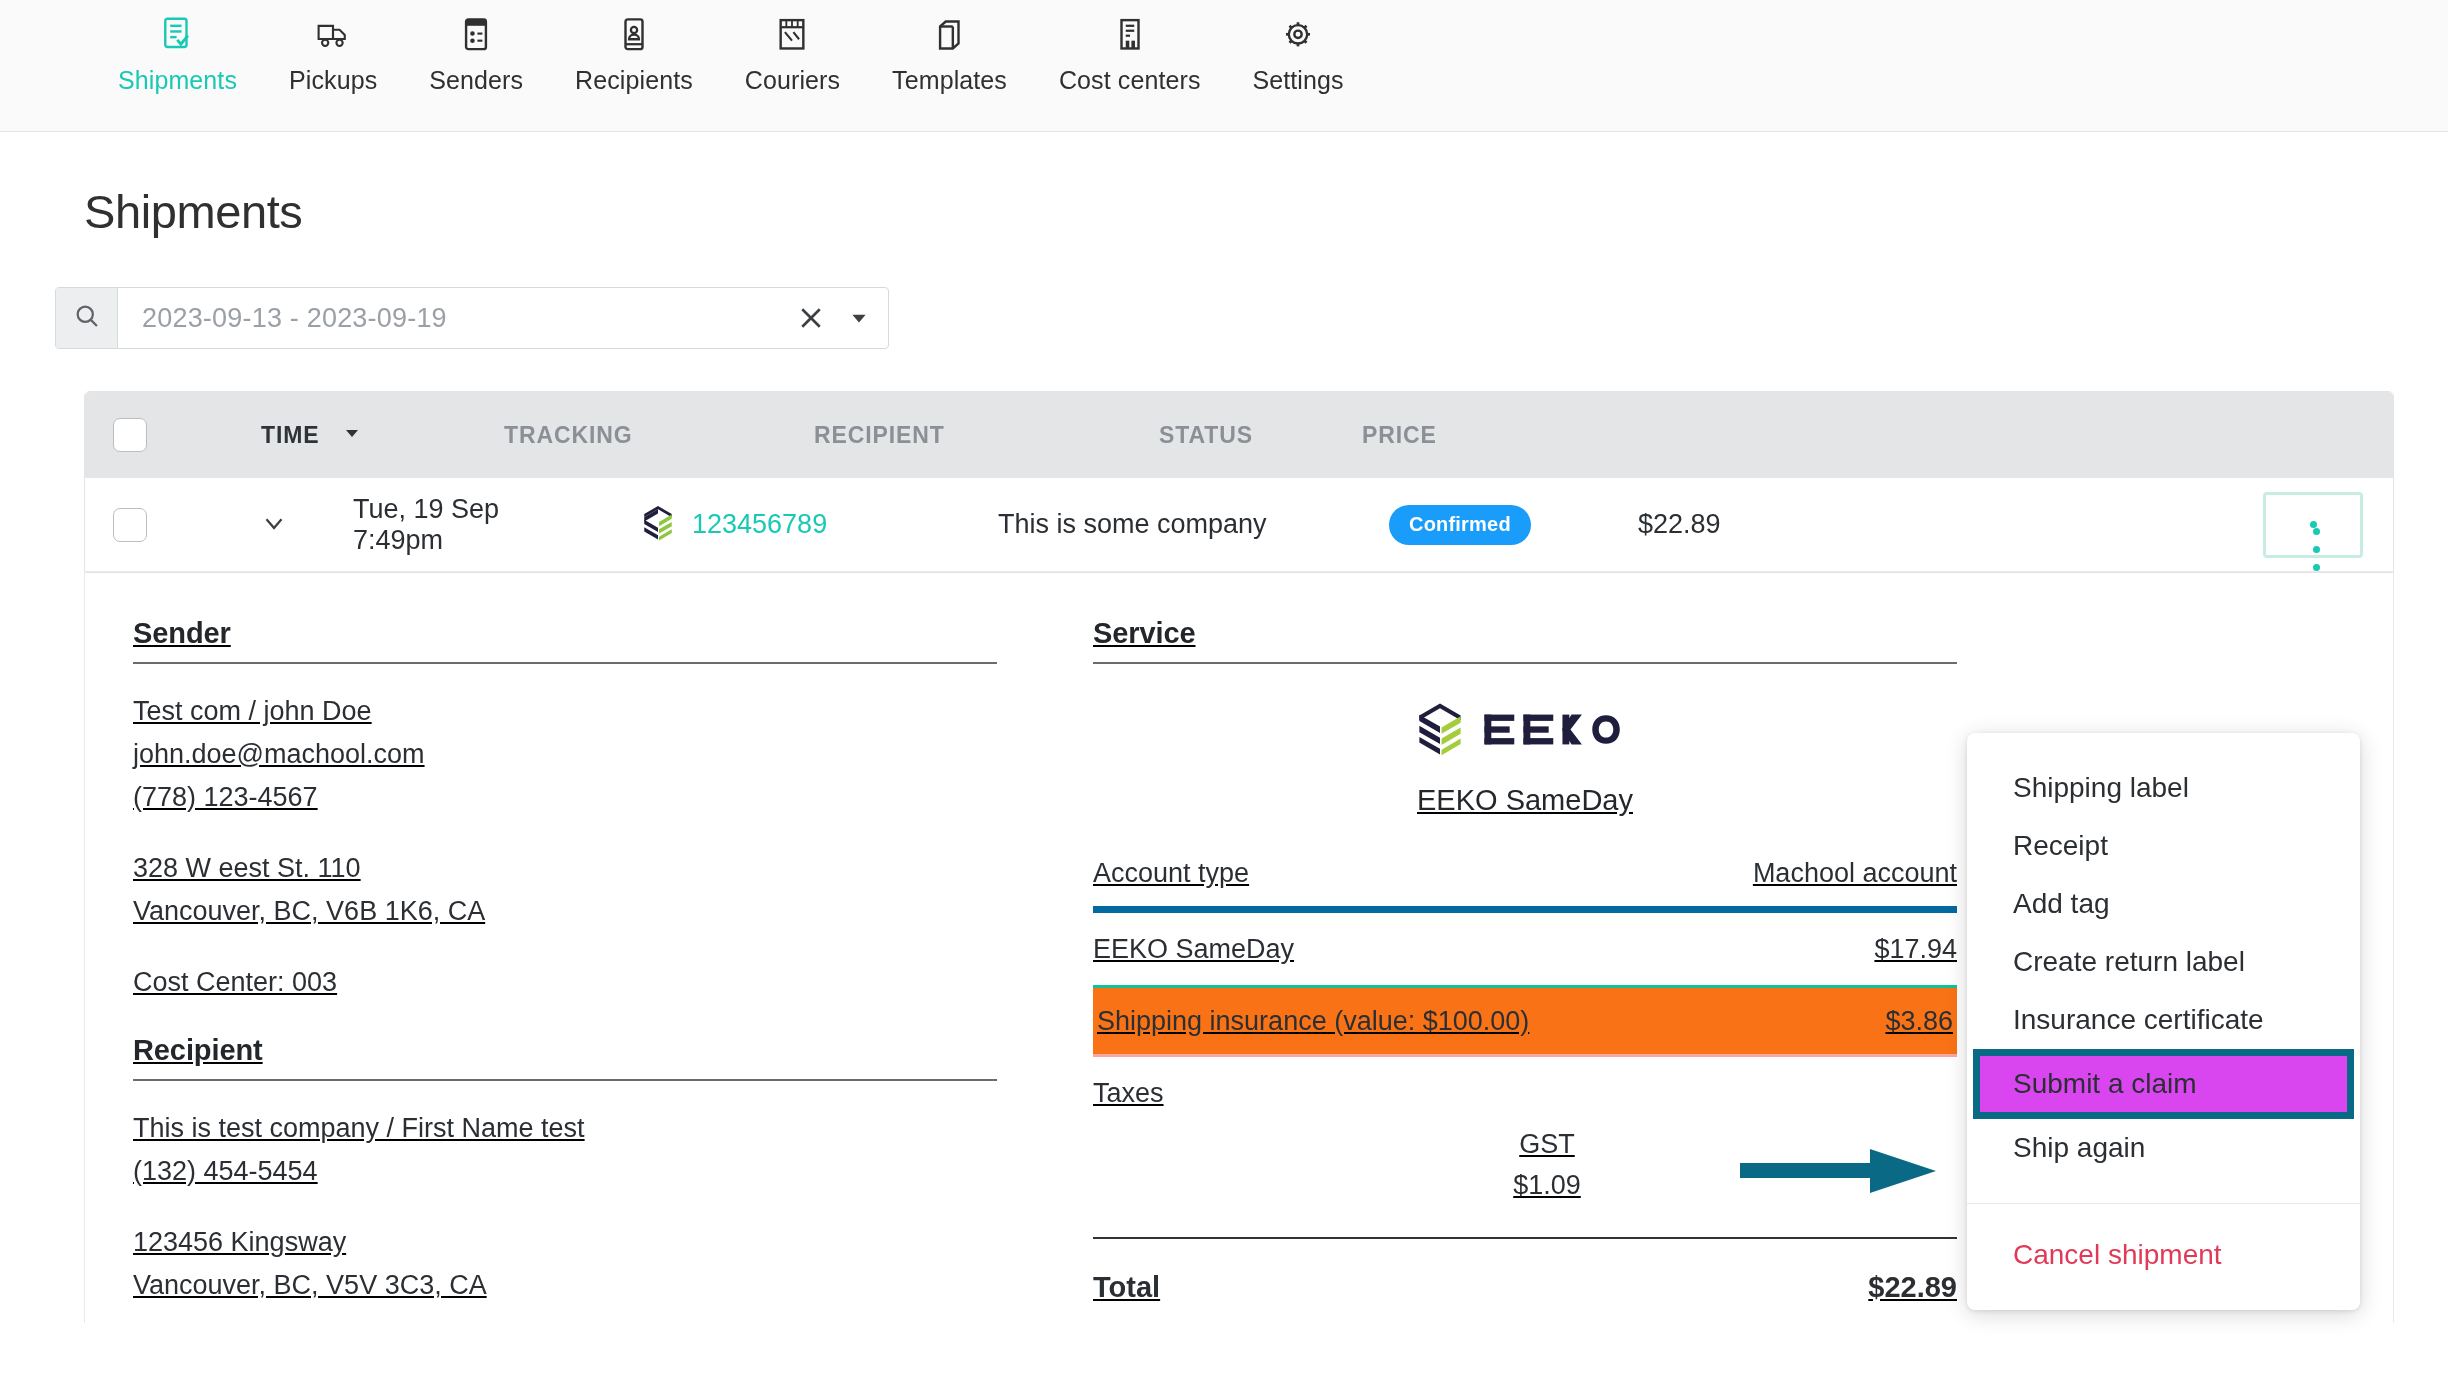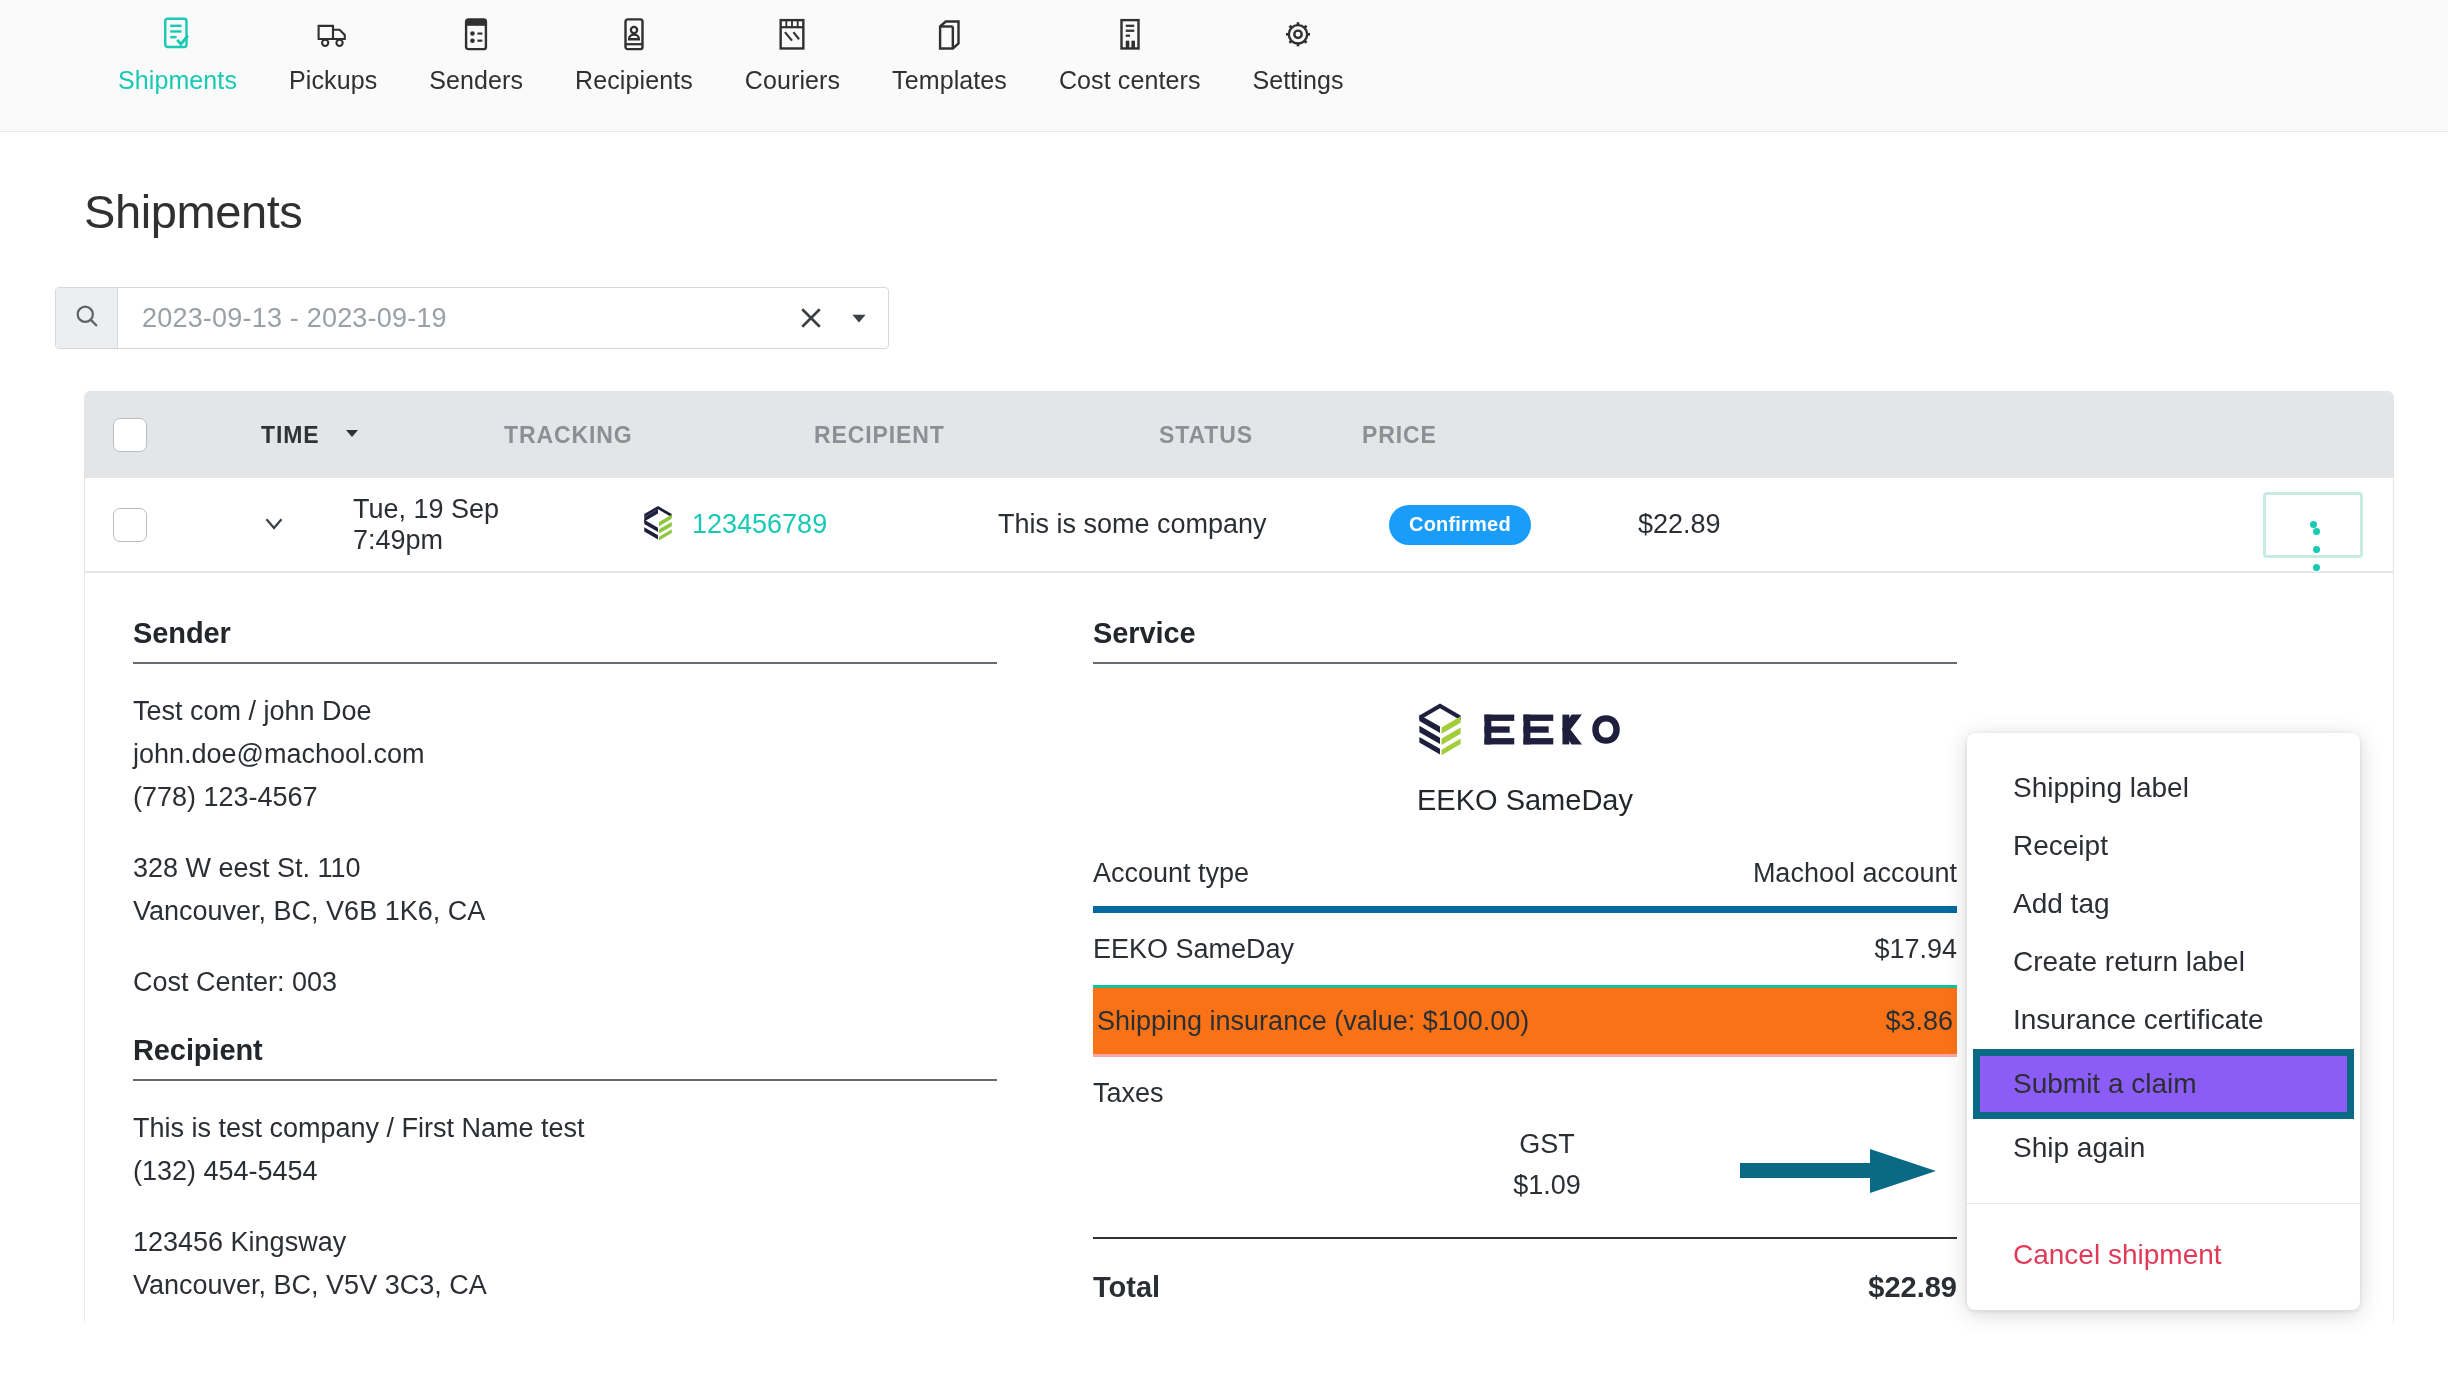--- a/index.html
+++ b/index.html
@@ -159,21 +159,21 @@
   .detail {
     display: flex;
     padding: 44px 0 0 0;
     border-left: 1px solid #e9e9e9;
     border-right: 1px solid #e9e9e9;
     margin-left: 84px;
     width: 2310px;
     background: #fff;
     min-height: 300px;
   }
-  .detail-col { padding: 0 48px 0 48px; }
+  .detail-col { padding: 0 48px 0 48px; text-decoration: underline; }
   .detail-col.left { width: 960px; flex: 0 0 960px; }
   .detail-col.right { width: 960px; flex: 0 0 960px; }
 
   .sec-title {
     font-size: 29px;
     font-weight: bold;
     color: #23272b;
     padding-bottom: 12px;
     letter-spacing: -.1px;
   }
@@ -221,21 +221,21 @@
     white-space: nowrap;
   }
   .menu-item.danger { color: #e03a58; }
   .menu-sep { height: 1px; background: #e8e8e8; margin: 26px 0 22px 0; }
   .menu-item.highlighted {
     outline: 7px solid #0a6a85;
     outline-offset: -1px;
     position: relative;
     margin: 6px 12px 6px 12px;
     padding-left: 34px;
-    background:#8b5cf6;
+    background:#d946ef;
   }
   .menu-bottom-pad { height: 26px; }
 
   
   .anno-arrow {
     position: absolute;
     left: 1740px; top: 1016px;
     width: 200px; height: 46px;
     z-index: 25;
   }

